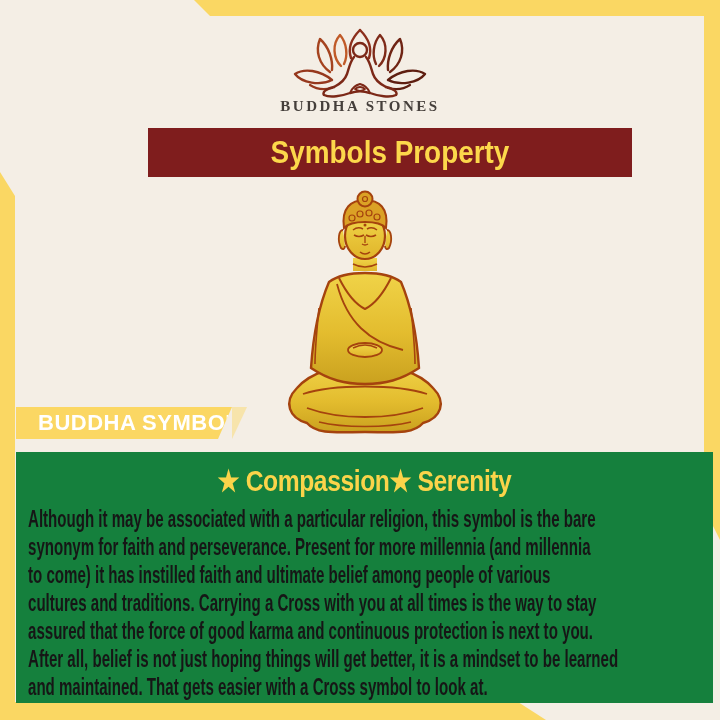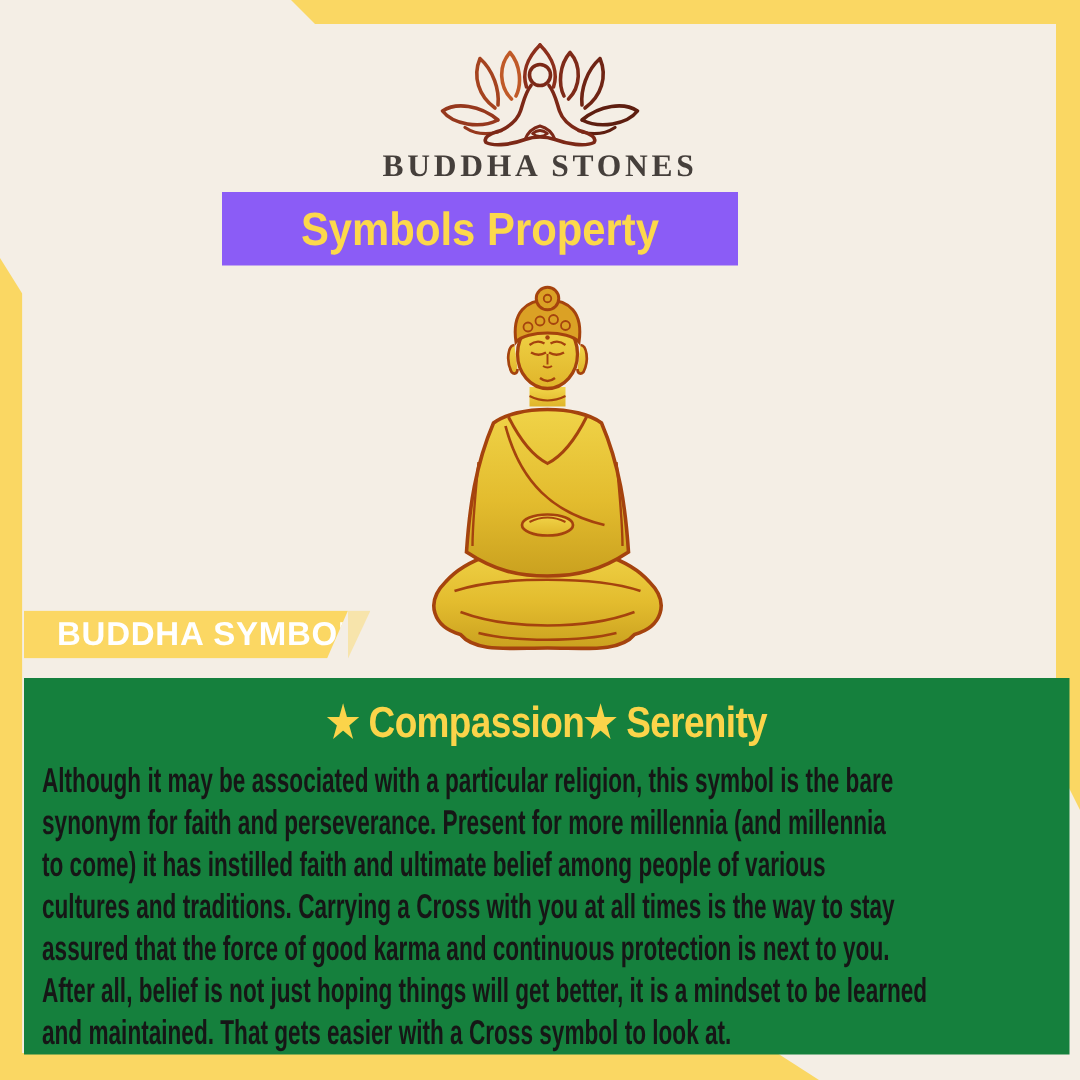--- a/index.html
+++ b/index.html
@@ -13,26 +13,26 @@
   .frame-right{top:0;right:0;width:16px;height:540px;
     clip-path:polygon(0 0,100% 0,100% 540px,0 508px);}
   .frame-left{top:0;left:0;width:15px;height:720px;
     clip-path:polygon(0 172px,100% 196px,100% 100%,0 100%);}
   .frame-bottom{left:0;bottom:0;width:558px;height:18px;
     clip-path:polygon(0 0,518px 0,546px 100%,0 100%);}
 
   
   .logo{position:absolute;left:292px;top:26px;width:136px;height:72px;}
   .brand{position:absolute;left:0;right:0;top:98px;text-align:center;
-    font-family:"Liberation Serif",serif;font-weight:600;font-size:21px;
+    font-family:"Liberation Serif",serif;font-weight:600;font-size:15px;
     letter-spacing:2.5px;color:#453f3b;}
 
   
-  .title-banner{position:absolute;left:148px;top:128px;width:344px;height:49px;
-    background:#8b5cf6;}
+  .title-banner{position:absolute;left:148px;top:128px;width:484px;height:49px;
+    background:#7f1d1d;}
   .title-banner .title{width:100%;text-align:center;line-height:49px;
     font-size:31px;font-weight:bold;color:#fcd84b;letter-spacing:0;
     transform:scaleX(0.9);transform-origin:center center;white-space:nowrap;}
 
   
   .buddha{position:absolute;left:273px;top:188px;width:184px;height:258px;}
 
   
   .badge{position:absolute;left:16px;top:407px;width:216px;height:32px;
     background:#fbd763;clip-path:polygon(0 0,100% 0,calc(100% - 14px) 100%,0 100%);}

